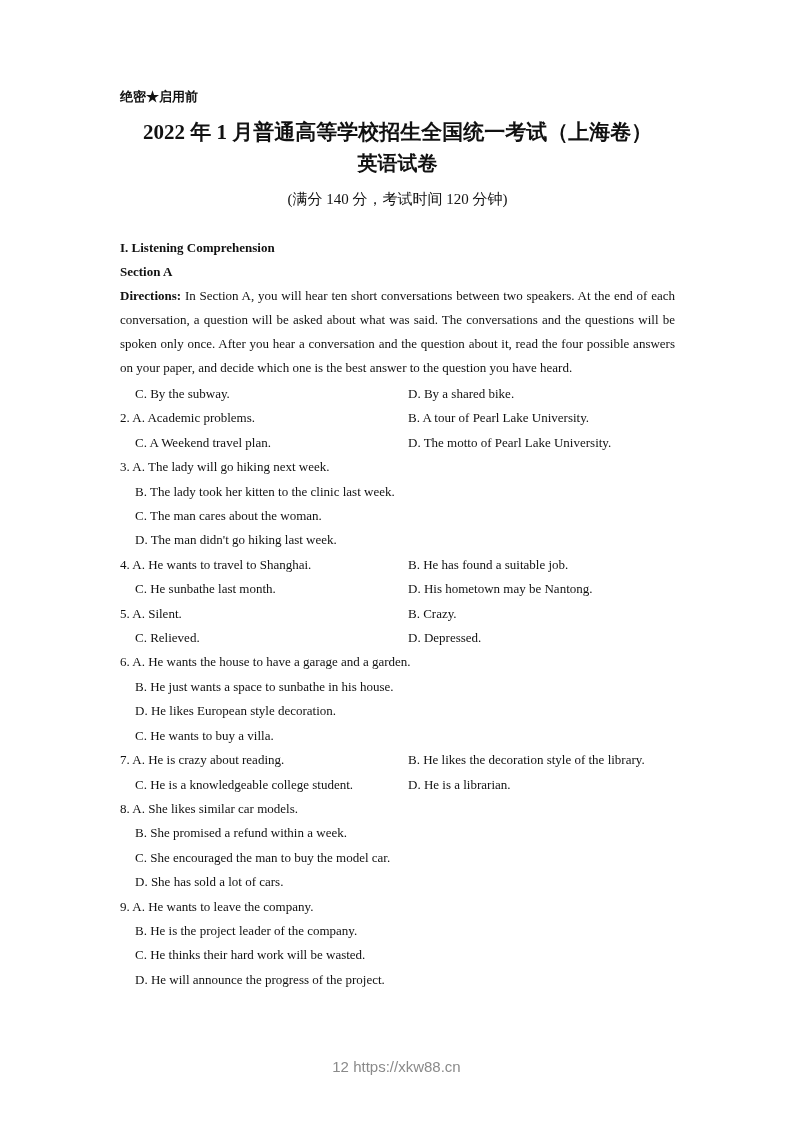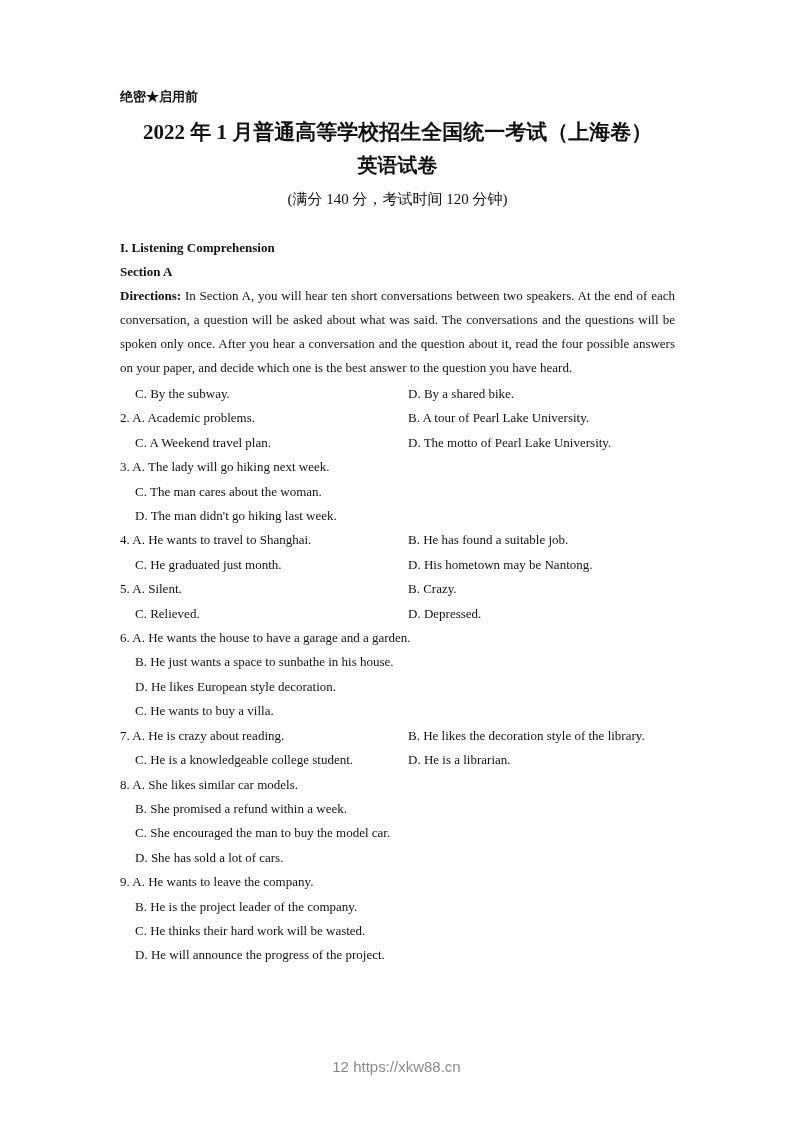--- a/index.html
+++ b/index.html
@@ -33,20 +33,21 @@
     text-align: center;
     margin: 0;
     line-height: 32px;
   }
   .subtitle {
     font-size: 20px;
     font-weight: bold;
     text-align: center;
     margin: 2px 0 0 0;
     line-height: 30px;
+    font-family: Liberation Mono, monospace;
   }
   .note {
     font-size: 15px;
     text-align: center;
     margin-top: 8px;
     line-height: 22px;
   }
   .section-heading {
     font-size: 13px;
     font-weight: bold;
@@ -121,26 +122,27 @@
   <div id="questions">
       <div class="question">
         <div class="q-row indent"><span class="opt-left two-col">C. By the subway.</span><span class="opt-right">D. By a shared bike.</span></div>
       </div>
       <div class="question">
         <div class="q-row"><span class="opt-left two-col">2. A. Academic problems.</span><span class="opt-right">B. A tour of Pearl Lake University.</span></div>
         <div class="q-row indent"><span class="opt-left two-col">C. A Weekend travel plan.</span><span class="opt-right">D. The motto of Pearl Lake University.</span></div>
       </div>
       <div class="question">
         <div class="q-row"><span class="opt-left">3. A. The lady will go hiking next week.</span></div>
+        <div class="q-row indent"><span class="opt-left">B. The lady took her kitten to the clinic last week.</span></div>
         <div class="q-row indent"><span class="opt-left">C. The man cares about the woman.</span></div>
         <div class="q-row indent"><span class="opt-left">D. The man didn't go hiking last week.</span></div>
       </div>
       <div class="question">
         <div class="q-row"><span class="opt-left two-col">4. A. He wants to travel to Shanghai.</span><span class="opt-right">B. He has found a suitable job.</span></div>
-        <div class="q-row indent"><span class="opt-left two-col">C. He graduated just month.</span><span class="opt-right">D. His hometown may be Nantong.</span></div>
+        <div class="q-row indent"><span class="opt-left two-col">C. He sunbathe last month.</span><span class="opt-right">D. His hometown may be Nantong.</span></div>
       </div>
       <div class="question">
         <div class="q-row"><span class="opt-left two-col">5. A. Silent.</span><span class="opt-right">B. Crazy.</span></div>
         <div class="q-row indent"><span class="opt-left two-col">C. Relieved.</span><span class="opt-right">D. Depressed.</span></div>
       </div>
       <div class="question">
         <div class="q-row"><span class="opt-left">6. A. He wants the house to have a garage and a garden.</span></div>
         <div class="q-row indent"><span class="opt-left">B. He just wants a space to sunbathe in his house.</span></div>
         <div class="q-row indent"><span class="opt-left">D. He likes European style decoration.</span></div>
         <div class="q-row indent"><span class="opt-left">C. He wants to buy a villa.</span></div>

